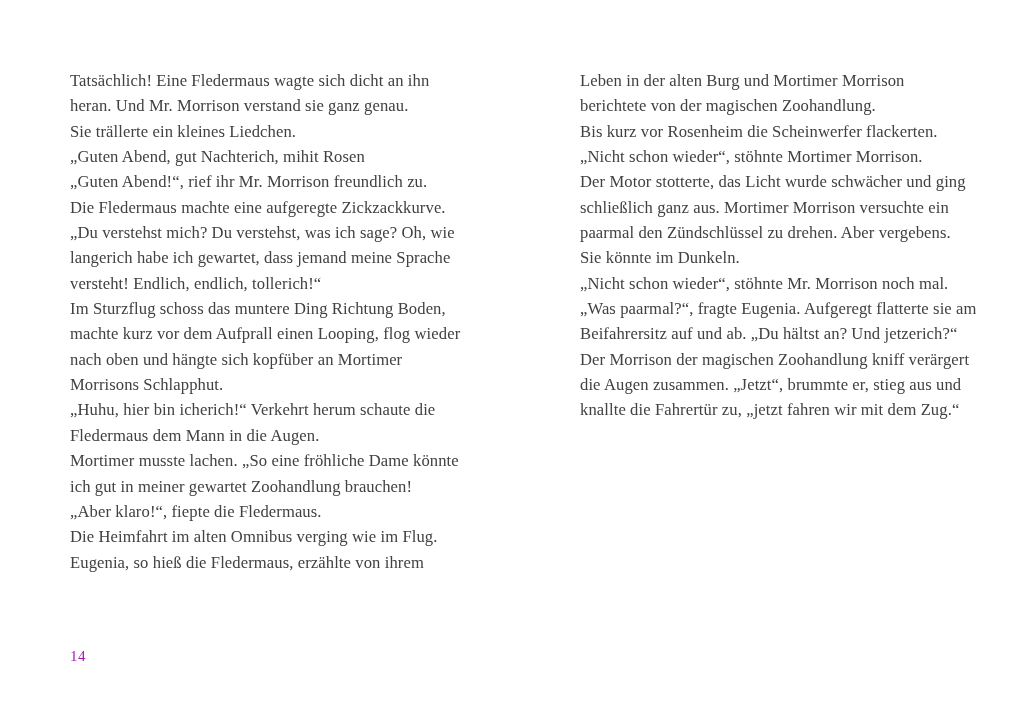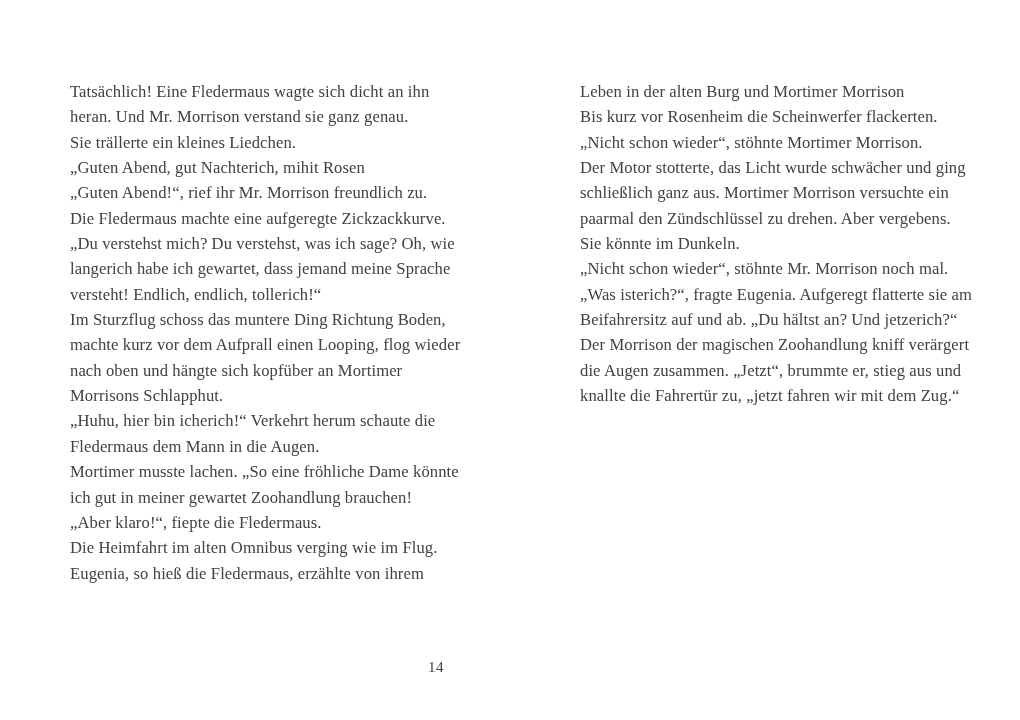--- a/index.html
+++ b/index.html
@@ -16,21 +16,20 @@
   }
   .book-spread {
     position: absolute;
     inset: 0;
     background: #ffffff;
   }
   .page {
     position: absolute;
     top: 0;
     height: 515px;
-    margin-top: 11px;
   }
   .page-left  { left: 70px;  width: 374px; }
   .page-right { left: 580px; width: 366px; }
   .text-block {
     position: absolute;
     top: 68px;
     left: 0;
     right: 0;
   }
   .line {
@@ -38,23 +37,23 @@
     line-height: 25.35px;
     color: #414141;
     letter-spacing: 0.1px;
     white-space: nowrap;
   }
   .page-number {
     position: absolute;
     top: 648px;
     left: 0;
     right: 0;
-    text-align: right;
+    text-align: left;
     font-size: 15px;
-    color: #404040;
+    color: #a21caf;
     letter-spacing: 0.5px;
   }
 </style>
 </head>
 <body>
 
 <div class="book-spread">
 
   <div class="page page-left">
     <div class="text-block">
@@ -78,28 +77,29 @@
         <div class="line">„Aber klaro!“, fiepte die Fledermaus.</div>
         <div class="line">Die Heimfahrt im alten Omnibus verging wie im Flug.</div>
         <div class="line">Eugenia, so hieß die Fledermaus, erzählte von ihrem</div>
       </div>
     <div class="page-number">14</div>
   </div>
 
   <div class="page page-right">
     <div class="text-block">
         <div class="line">Leben in der alten Burg und Mortimer Morrison</div>
+        <div class="line">berichtete von der magischen Zoohandlung.</div>
         <div class="line">Bis kurz vor Rosenheim die Scheinwerfer flackerten.</div>
         <div class="line">„Nicht schon wieder“, stöhnte Mortimer Morrison.</div>
         <div class="line">Der Motor stotterte, das Licht wurde schwächer und ging</div>
         <div class="line">schließlich ganz aus. Mortimer Morrison versuchte ein</div>
         <div class="line">paarmal den Zündschlüssel zu drehen. Aber vergebens.</div>
         <div class="line">Sie könnte im Dunkeln.</div>
         <div class="line">„Nicht schon wieder“, stöhnte Mr. Morrison noch mal.</div>
-        <div class="line">„Was isterich?“, fragte Eugenia. Aufgeregt flatterte sie am</div>
+        <div class="line">„Was paarmal?“, fragte Eugenia. Aufgeregt flatterte sie am</div>
         <div class="line">Beifahrersitz auf und ab. „Du hältst an? Und jetzerich?“</div>
         <div class="line">Der Morrison der magischen Zoohandlung kniff verärgert</div>
         <div class="line">die Augen zusammen. „Jetzt“, brummte er, stieg aus und</div>
         <div class="line">knallte die Fahrertür zu, „jetzt fahren wir mit dem Zug.“</div>
       </div>
   </div>
 
 </div>
 
 </body></html>

